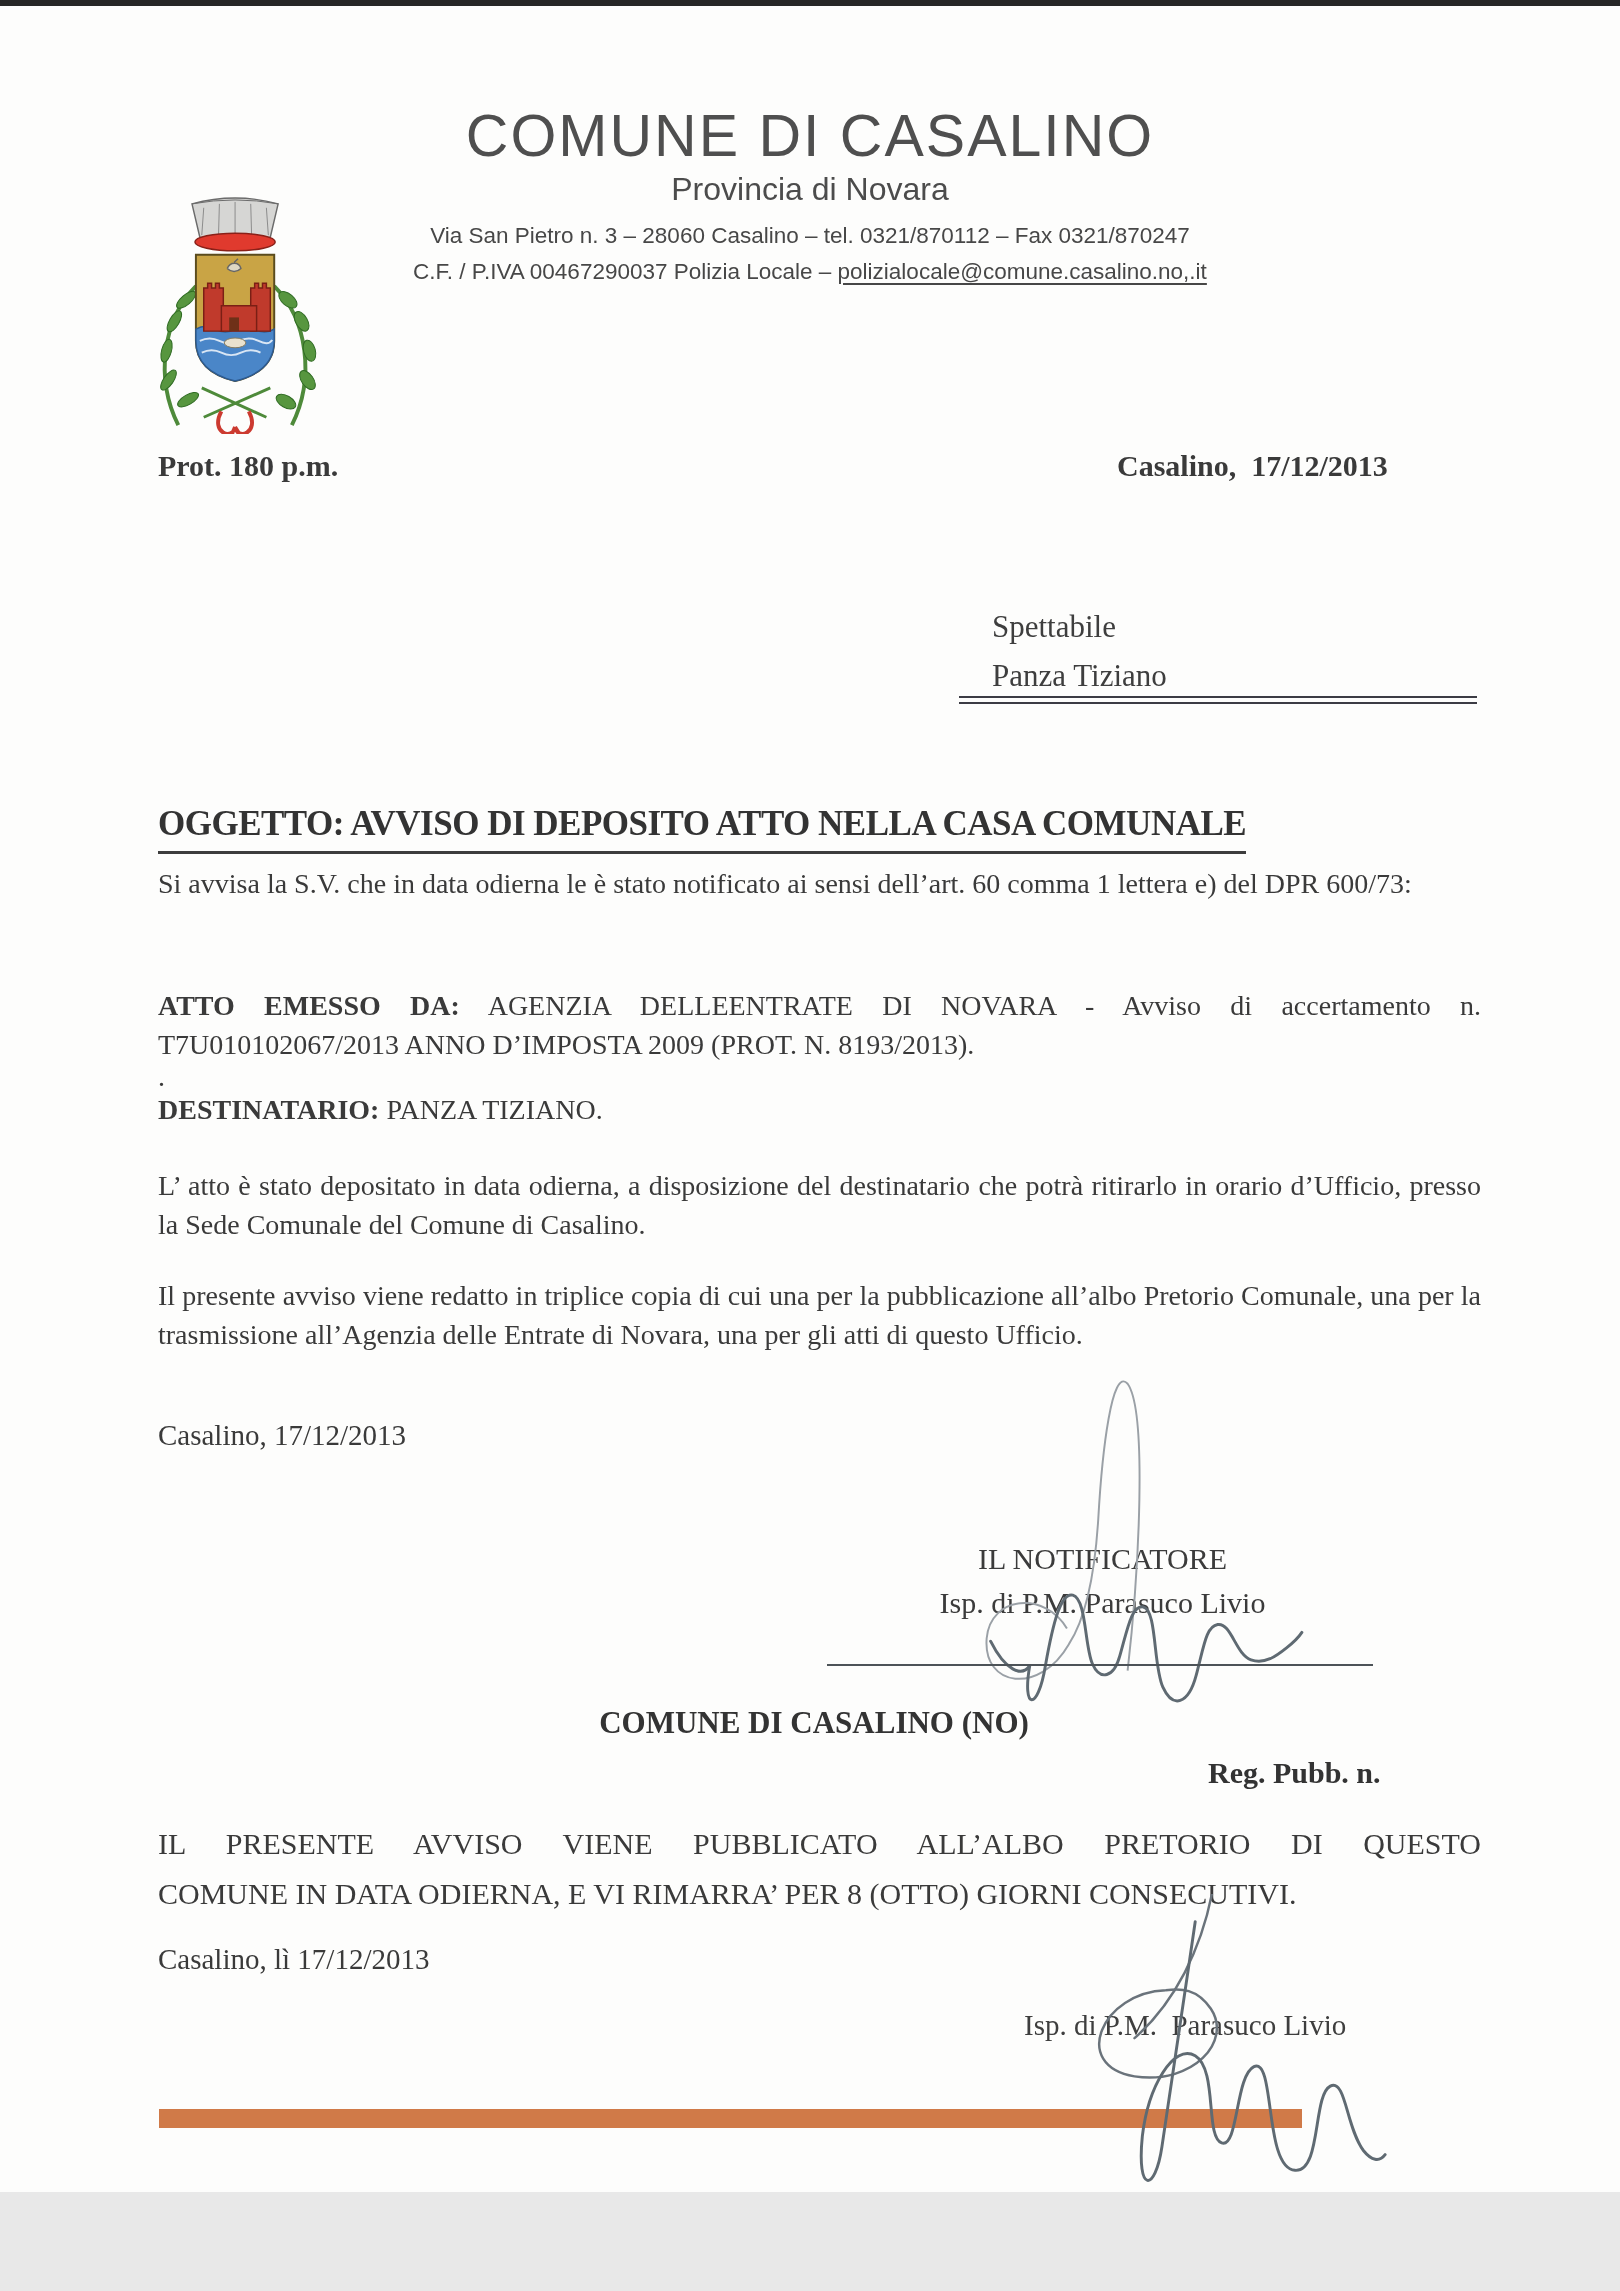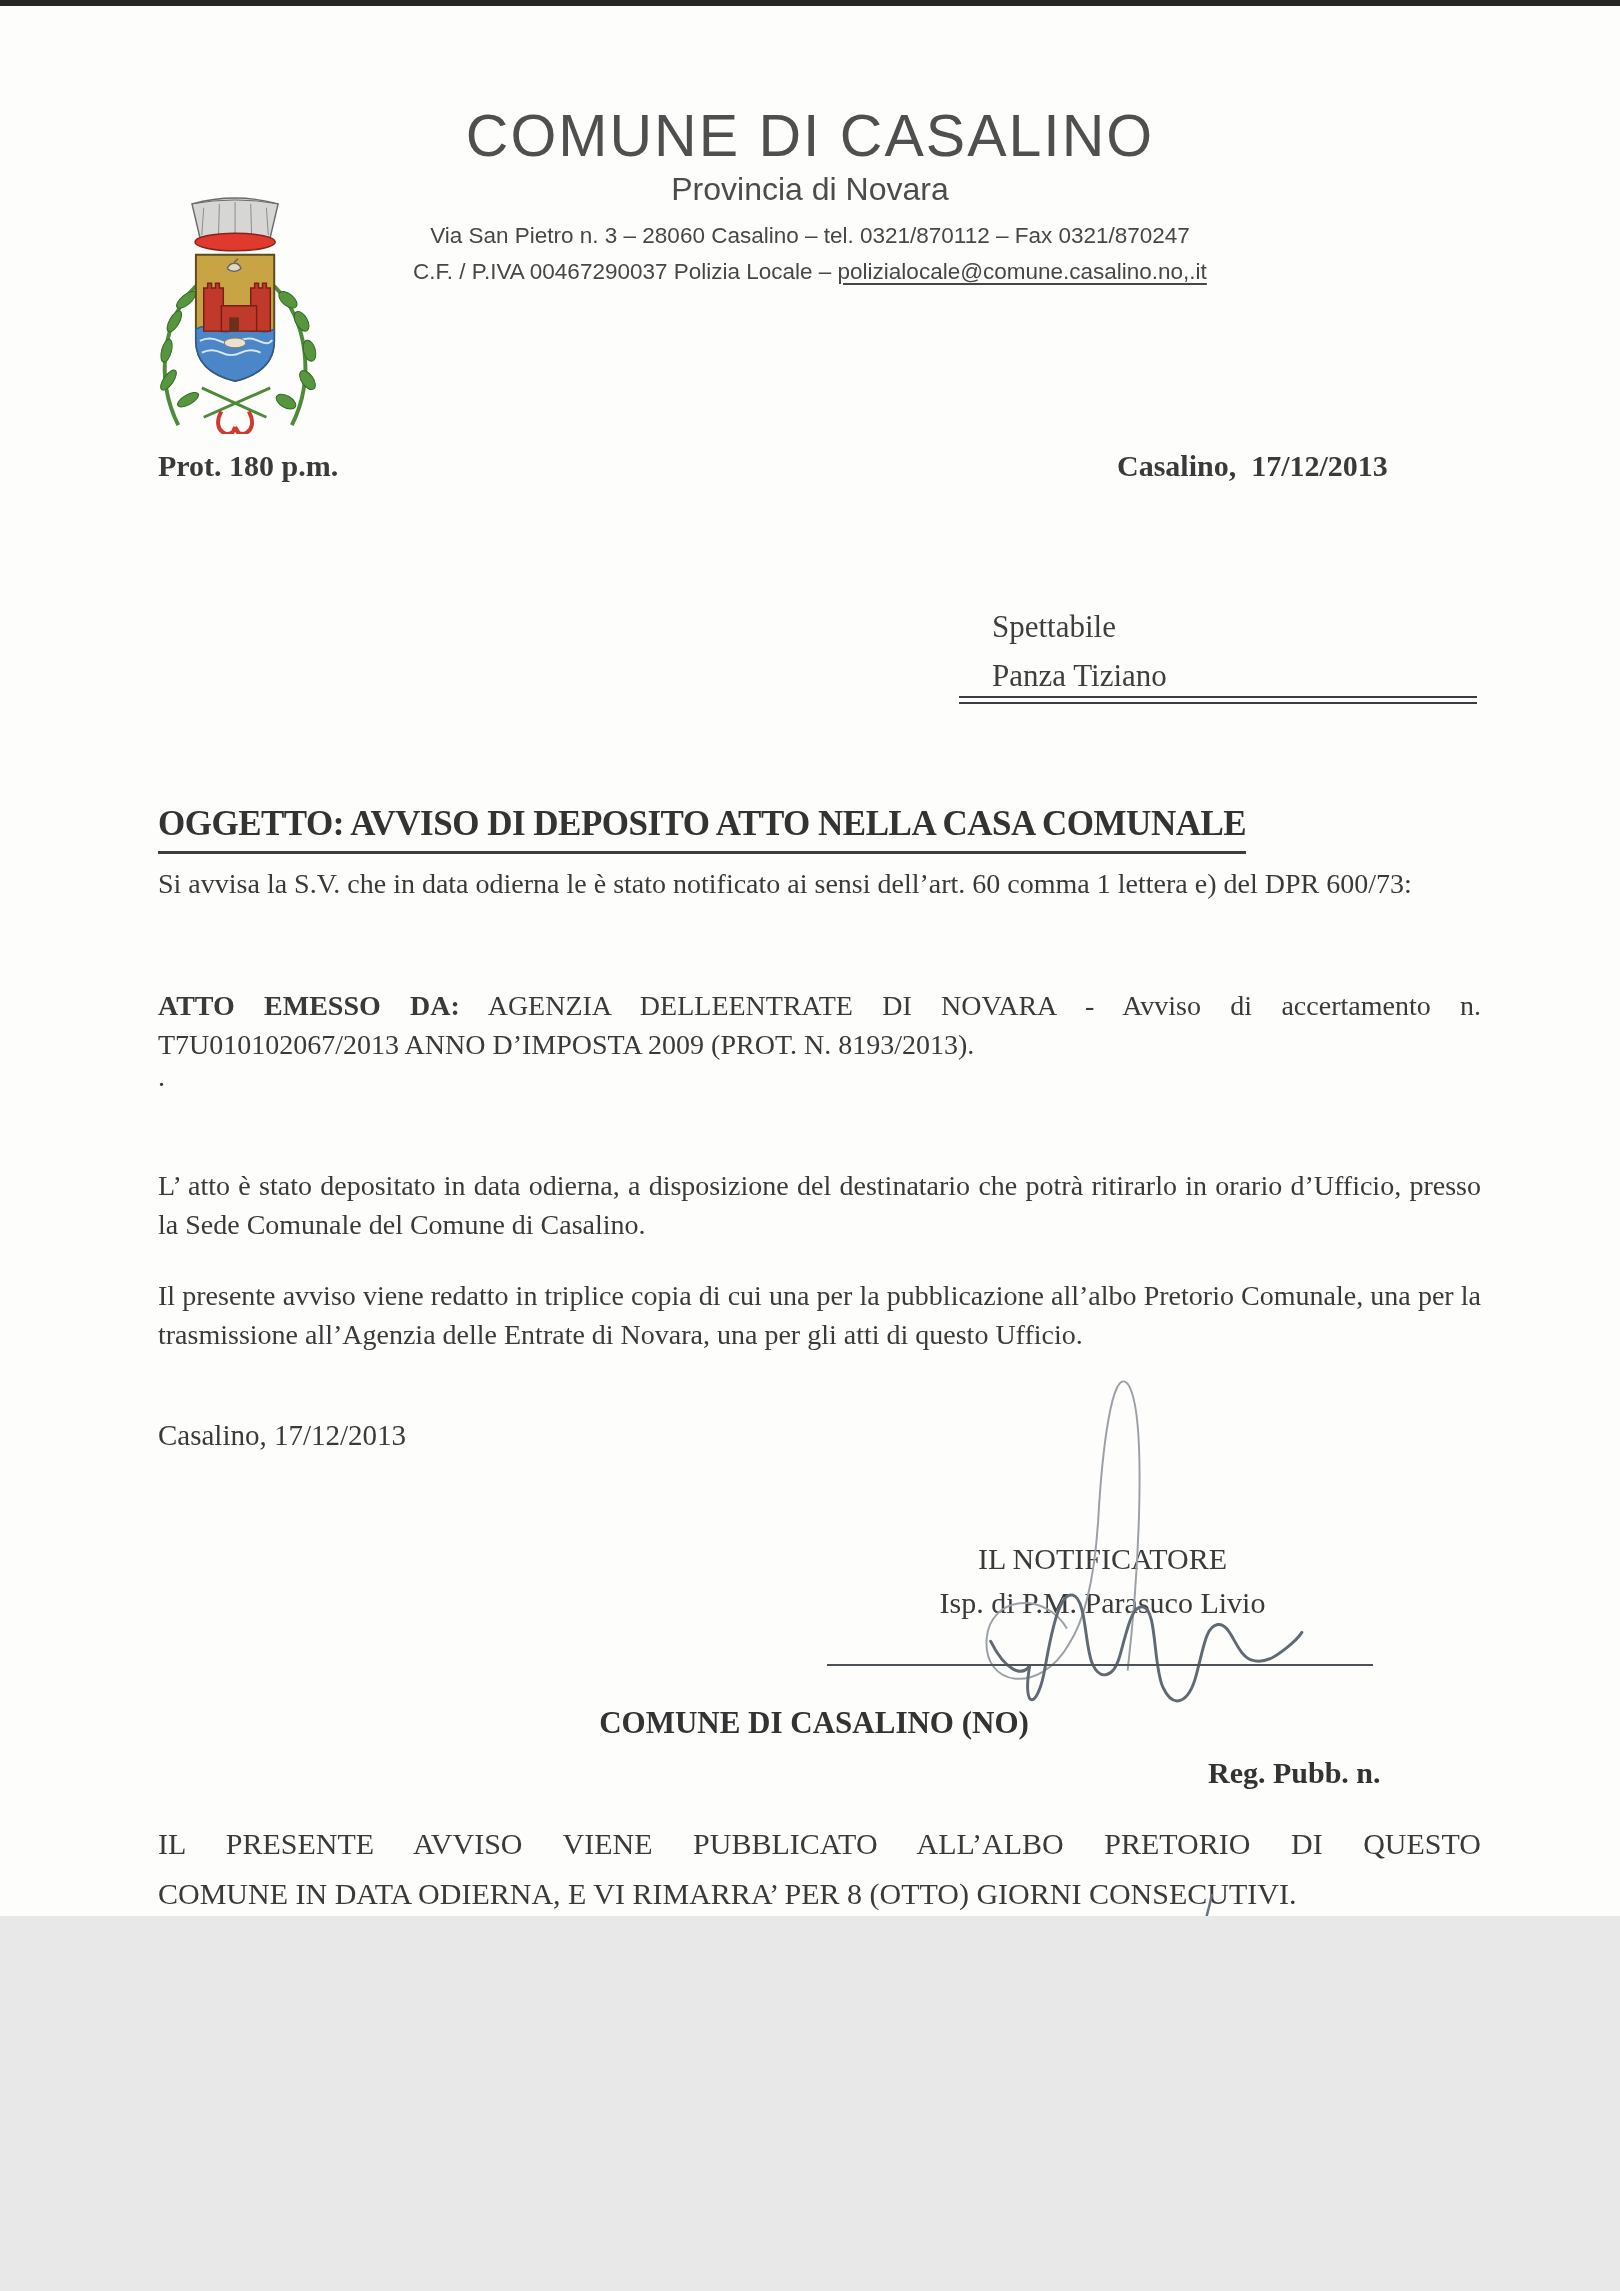--- a/index.html
+++ b/index.html
@@ -1,18 +1,18 @@
 <!DOCTYPE html>
 <html><head>
 <meta charset="utf-8">
 <style>
   html,body{margin:0;padding:0;background:#e8e8e8;}
   .page{
     position:relative;
-    width:1620px;height:1916px;
+    width:1620px;height:2192px;
     margin:0 auto;
     background:#fdfdfc;
     overflow:hidden;
     font-family:"Liberation Serif", serif;
     color:#383838;
   }
   .abs{position:absolute;}
   
   .top-edge{left:0;top:0;width:1620px;height:5.9px;background:#262626;}
   
@@ -140,20 +140,21 @@
   <div class="abs" style="left:158px;top:804px;">
     <span class="subject" style="position:static;">OGGETTO: AVVISO DI DEPOSITO ATTO NELLA CASA COMUNALE</span>
   </div>
 
   <div class="abs para" style="top:864px;">Si avvisa la S.V. che in data odierna le  è stato notificato ai sensi dell’art. 60 comma 1 lettera e) del DPR 600/73:</div>
 
   <div class="abs para" style="top:986px;"><span class="b">ATTO EMESSO DA:</span><span> AGENZIA DELLEENTRATE DI NOVARA  - Avviso di accertamento n. T7U010102067/2013 ANNO D’IMPOSTA 2009 (PROT. N. 8193/2013).</span></div>
 
   <div class="abs stray">.</div>
 
+  <div class="abs para" style="top:1090px;"><span class="b">DESTINATARIO:</span><span> PANZA TIZIANO.</span></div>
 
   <div class="abs para" style="top:1166px;">L’ atto è stato depositato in data odierna, a disposizione del destinatario che potrà ritirarlo in orario d’Ufficio, presso la Sede Comunale del Comune di Casalino.</div>
 
   <div class="abs para" style="top:1276px;">Il presente avviso viene redatto in triplice copia di cui una per la pubblicazione all’albo Pretorio Comunale, una per la trasmissione all’Agenzia delle Entrate di Novara, una per gli atti di questo Ufficio.</div>
 
   <div class="abs place-date" style="top:1419px;left:158px;">Casalino, 17/12/2013</div>
 
   <div class="abs notifier">
     <div>IL NOTIFICATORE</div>
     <div>Isp. di P.M. Parasuco Livio</div>

